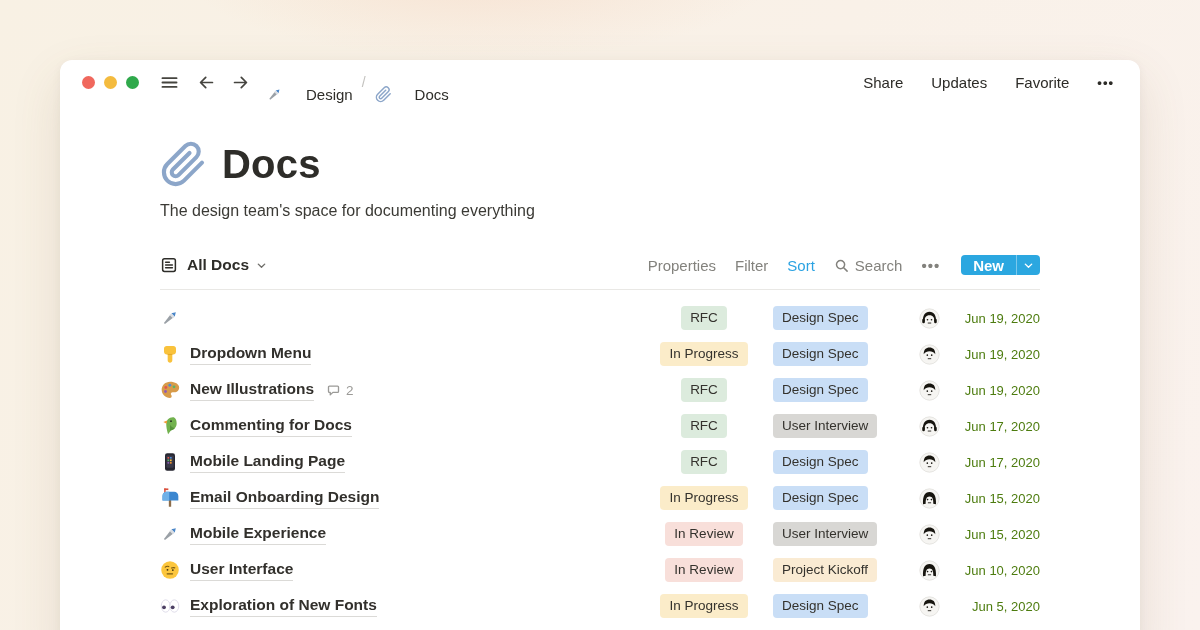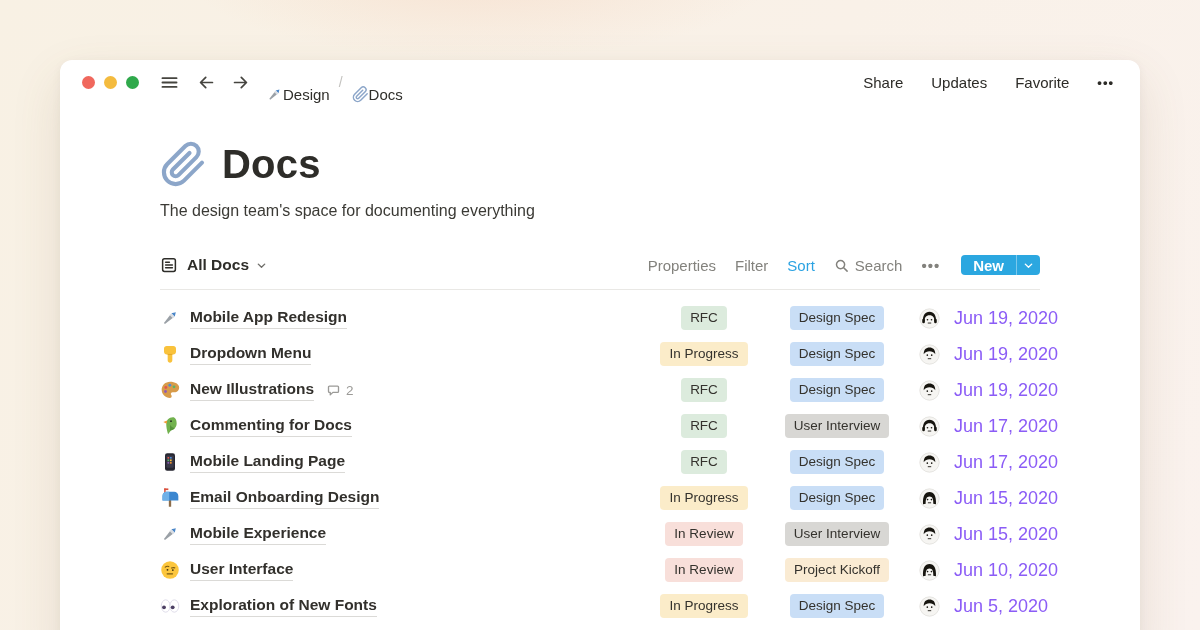--- a/index.html
+++ b/index.html
@@ -18,21 +18,21 @@
   }
   
   .titlebar { display:flex; align-items:center; height:44px; padding:0 26px 0 22px; }
   .dots { display:flex; gap:9px; }
   .dot { width:13px; height:13px; border-radius:50%; }
   .icon-btn { display:flex; align-items:center; justify-content:center; color:#46443f; }
   .icon-btn svg { display:block; }
   .menu-btn { margin-left:20px; }
   .nav-arrows { display:flex; gap:15px; margin-left:17px; color:#3c3b37; }
   .breadcrumb { display:flex; align-items:center; margin-left:16px; font-size:15px; color:#2f2e2a; }
-  .crumb { display:flex; align-items:center; gap:0; cursor:pointer;margin-top:24px; }
+  .crumb { display:flex; align-items:center; gap:23px; cursor:pointer;margin-top:24px; }
   .crumb-icon { width:17px; height:17px; } .crumb-icon svg { width:100%; height:100%; display:block; }
   .crumb-sep { color:#c3c2bf; margin:0 9px; font-size:14px; }
   .top-actions { margin-left:auto; display:flex; align-items:center; gap:28px; font-size:15px; color:#2c2b27; }
   .top-actions .act { cursor:pointer; }
   .more-dots { font-weight:700; letter-spacing:1px; font-size:13px; }
   
   .content { padding:0 100px; }
   .page-header { margin-top:37px; }
   .title-row { display:flex; align-items:center; gap:15px; }
   .page-icon { width:47px; height:47px; } .page-icon svg { width:100%; height:100%; display:block; }
@@ -57,25 +57,25 @@
   
   .rows { margin-top:10px; }
   .row { display:flex; align-items:center; height:36px; cursor:pointer; }
   .row-icon { width:20px; height:20px; margin-right:10px; flex:none; }
   .row-icon svg { width:100%; height:100%; display:block; }
   .row-title { font-size:15.5px; font-weight:600; color:#32302c; border-bottom:1px solid #dbdad7; padding-bottom:1px; line-height:1.3; white-space:nowrap; }
   .row-comments { display:flex; align-items:center; gap:5px; margin-left:12px; color:#9b9a97; font-size:13.5px; }
   .row-comments svg { width:15px; height:15px; display:block; }
   .spacer { flex:1; }
   .col-status { min-width:110px; display:flex; justify-content:center; flex:none; }
-  .col-type { width:128px; display:flex; justify-content:center; margin-left:14px; flex:none; }
+  .col-type { width:128px; display:flex; justify-content:flex-start; margin-left:14px; flex:none; }
   .tag { font-size:13.5px; color:#34322d; padding:3px 9px; border-radius:4px; white-space:nowrap; line-height:1.3; }
   .col-avatar { width:21px; height:21px; margin-left:18px; flex:none; }
   .col-avatar svg { width:100%; height:100%; display:block; }
-  .col-date { width:86px; margin-left:14px; text-align:right; font-size:18px; color:#8b5cf6; flex:none; white-space:nowrap; }
+  .col-date { width:86px; margin-left:14px; text-align:right; font-size:13px; color:#4d7c0f; flex:none; white-space:nowrap; }
 </style>
 </head>
 <body>
 
 <div class="window">
 
   <div class="titlebar">
     <div class="dots">
       <span class="dot" style="background: rgb(240, 104, 93);"></span>
       <span class="dot" style="background: rgb(244, 187, 62);"></span>
@@ -189,21 +189,20 @@
   <div class="row">
     <span class="row-icon">
             <svg width="100%" height="100%" viewBox="-2 -2 28 28">
               <g transform="rotate(45 12 12)">
                 <path d="M12 0.5 15.3 6H8.7z" fill="#4a86c8"></path>
                 <rect x="8.7" y="6" width="6.6" height="3.4" fill="#d9dde3"></rect>
                 <path d="M9.3 9.4h5.4L13 23h-2z" fill="#9aa0a6"></path>
               </g>
             </svg>
           </span>
-    <span class="row-title">Mobile App Redesign</span>
 
     <span class="spacer"></span>
     <span class="col-status">
             <span class="tag" style="background: rgb(220, 235, 221);">RFC</span>
           </span>
     <span class="col-type">
             <span class="tag" style="background: rgb(201, 222, 246);">Design Spec</span>
           </span>
     <span class="col-avatar">
             <svg width="100%" height="100%" viewBox="0 0 24 24">

